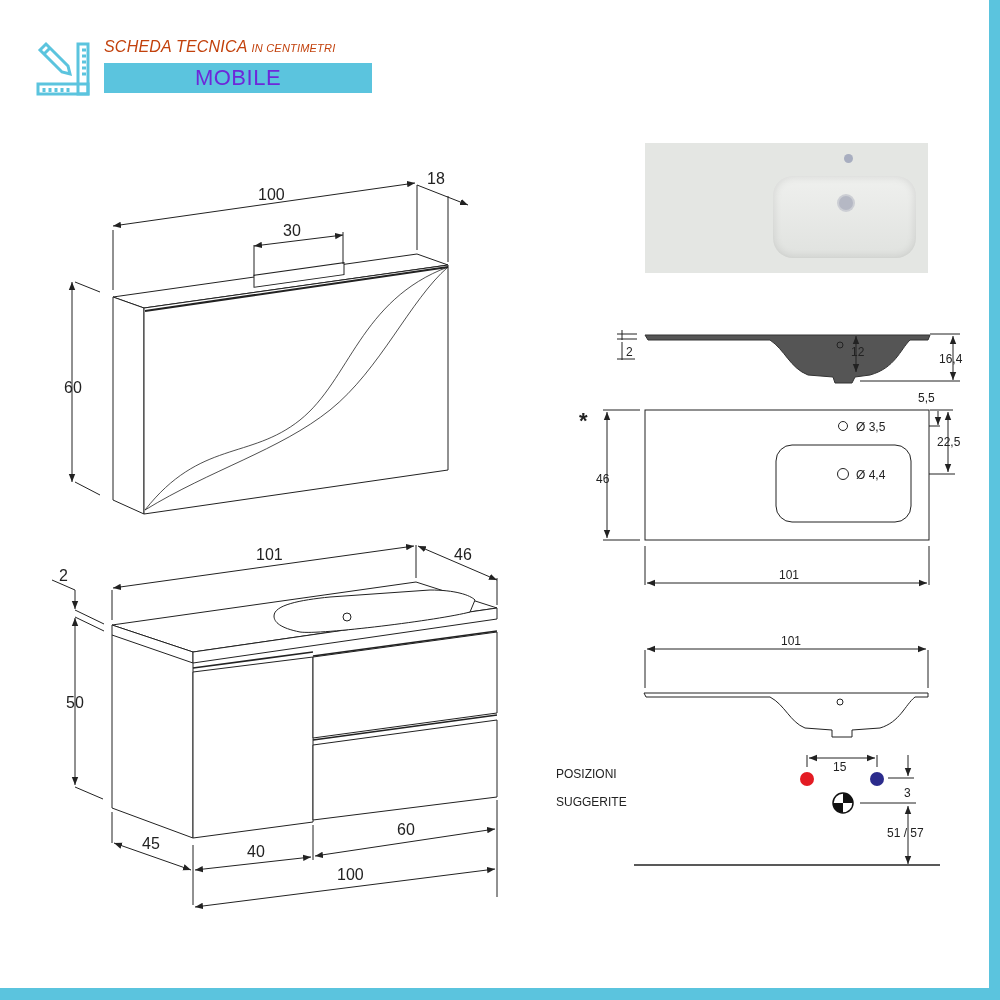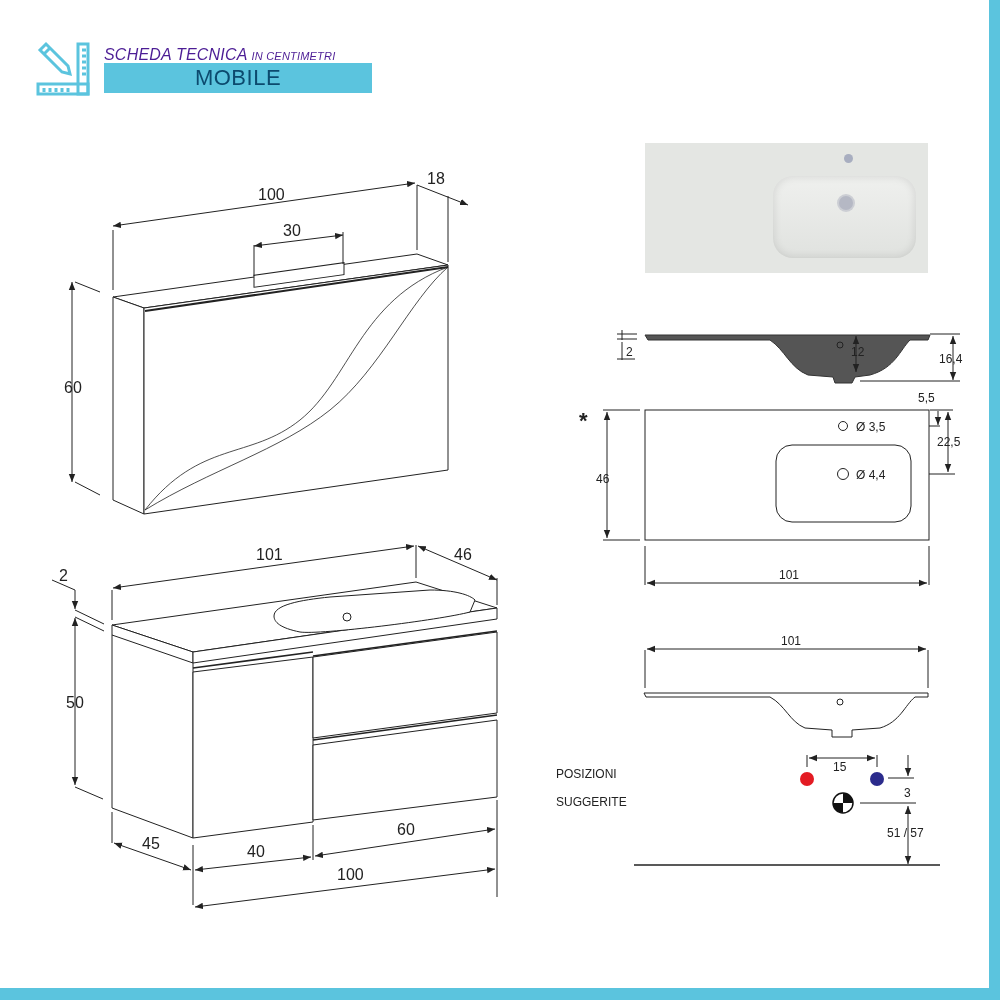--- a/index.html
+++ b/index.html
@@ -1,24 +1,24 @@
 <!DOCTYPE html>
 <html><head>
   <meta charset="utf-8">
   <style>
     html, body { margin:0; padding:0; }
     body { width:1000px; height:1000px; background:#ffffff; position:relative; overflow:hidden;
            font-family:"Liberation Sans", sans-serif; color:#222; }
     .frame-right { position:absolute; left:989px; top:0; width:11px; height:1000px; background:#5bc4de; }
     .frame-bottom { position:absolute; left:0; top:988px; width:1000px; height:12px; background:#5bc4de; }
     .hdr-icon { position:absolute; left:34px; top:40px; width:60px; height:58px; }
-    .hdr-title { position:absolute; left:104px; top:46px; font-style:italic; font-size:16px; color:#4c1d95; letter-spacing:0.2px; }
+    .hdr-title { position:absolute; left:104px; top:38px; font-style:italic; font-size:16px; color:#c2410c; letter-spacing:0.2px; }
     .hdr-title .sub { font-size:11px; margin-left:4px; }
     .hdr-bar { position:absolute; left:104px; top:63px; width:268px; height:30px; background:#5bc4de;
-               color:#0c4a6e; font-size:22px; text-align:center; line-height:30px; letter-spacing:0.5px; }
+               color:#6d28d9; font-size:22px; text-align:center; line-height:30px; letter-spacing:0.5px; }
     svg.drawing { position:absolute; left:0; top:0; }
     .lbl { font-family:"Liberation Sans", sans-serif; fill:#222; }
     .photo { position:absolute; left:645px; top:143px; width:283px; height:130px; background:#e4e6e3; }
     .photo .basin { position:absolute; left:128px; top:33px; width:143px; height:82px; border-radius:20px;
                     background:linear-gradient(180deg,#eff0ee,#e0e2df); box-shadow: inset 0 0 10px rgba(0,0,0,0.12); }
     .photo .tap-hole { position:absolute; left:199px; top:11px; width:9px; height:9px; border-radius:50%; background:#a8aec0; }
     .photo .drain { position:absolute; left:194px; top:53px; width:14px; height:14px; border-radius:50%; background:#b5b8c4; box-shadow:0 0 0 2px #ccced4; }
   </style>
 </head>
 <body>

